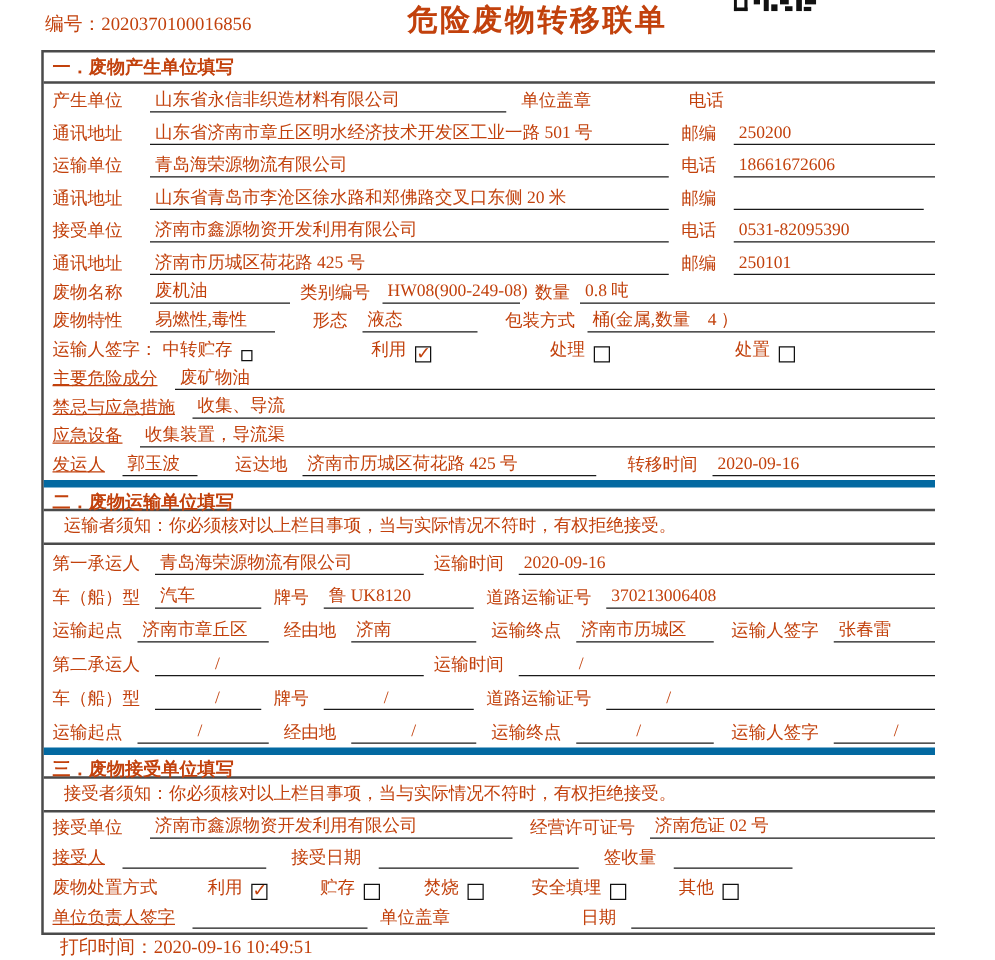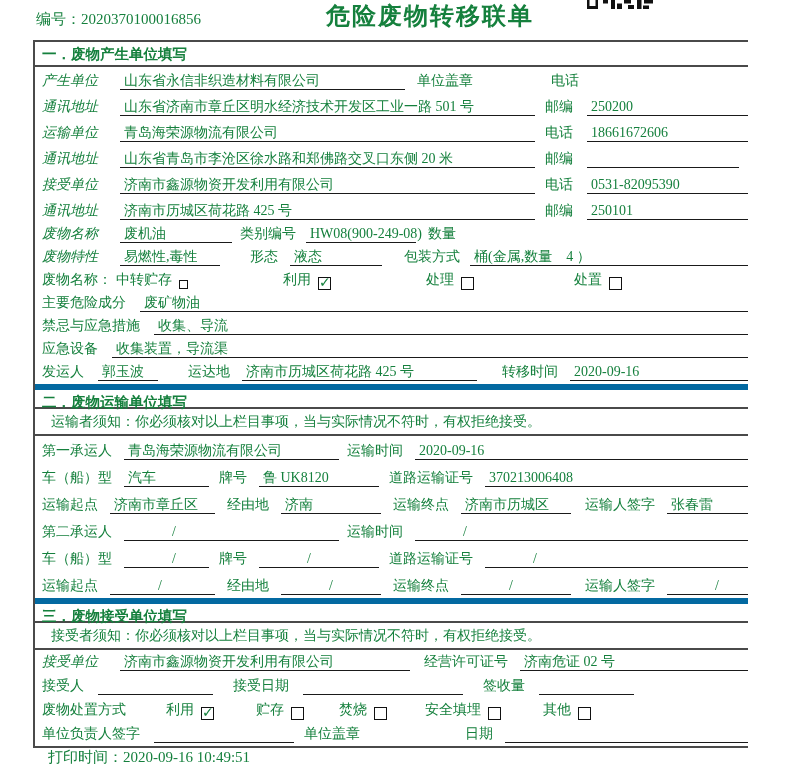--- a/index.html
+++ b/index.html
@@ -1,35 +1,35 @@
 <!DOCTYPE html>
 <html><head>
 <meta charset="utf-8">
 <style>
   * { margin:0; padding:0; box-sizing:border-box; }
   body { background:#fff; }
   .page { position:relative; width:748px; height:768px; background:#fff; overflow:hidden;
-          font-family:"Liberation Serif","DejaVu Serif",serif; color:#15803d; font-size:14px; }
+          font-family:"Liberation Serif","DejaVu Serif",serif; color:#c2410c; font-size:14px; }
   .serial { position:absolute; left:36px; top:10px; font-size:15px; white-space:nowrap; }
   .doc-title { position:absolute; left:326px; top:0px; font-size:24px; font-weight:bold;
                font-family:"Liberation Sans","DejaVu Sans",sans-serif; letter-spacing:2px; white-space:nowrap; }
   .qr-frag { position:absolute; left:587px; top:0; width:66px; height:9px; }
   .page-edge { position:absolute; left:790px; top:0; width:2px; height:768px; background:#b9b9b9; }
 
   .form { position:absolute; left:33px; top:40px; width:723px; border:2px solid #4a4a4a; background:#fff; }
   .sec-h { height:25px; line-height:24px; padding-left:7px; font-weight:bold; font-size:14.5px;
            font-family:"Liberation Sans","DejaVu Sans",sans-serif; border-bottom:2px solid #4a4a4a; }
   .sec-h.mid { border-top:6px solid #0369a1; }
   .notice { height:27px; line-height:26px; padding-left:16px; border-bottom:2px solid #4a4a4a; white-space:nowrap; }
 
   .row { display:flex; align-items:flex-end; padding:0 0 3px 7px; white-space:nowrap; }
   .h26 { height:26px; } .h23 { height:23px; } .h27 { height:27px; } .h24 { height:24px; }
   .lbl { white-space:nowrap; }
-  .lbl4 { width:78px;font-style:italic; }
-  .mr14 { margin-right:14px; } .mr12 { margin-right:12px; }
+  .lbl4 { width:78px; }
+  .mr14 { margin-right:14px;text-decoration:underline; } .mr12 { margin-right:12px; }
   .val { border-bottom:1.5px solid #1a1a1a; padding:0 4px; line-height:17px; min-height:5px; }
   .fill { flex:1 1 auto; }
   .shortfill { flex:1 1 auto; margin-right:15px; }
   .slash { padding-left:48px; }
   .ml4{margin-left:4px} .ml8{margin-left:8px} .ml10{margin-left:10px} .ml12{margin-left:12px}
   .ml14{margin-left:14px} .ml18{margin-left:10px} .ml20{margin-left:20px} .ml22{margin-left:22px}
   .ml25{margin-left:25px} .ml30{margin-left:30px} .ml35{margin-left:35px} .ml38{margin-left:38px}
   .ml40{margin-left:40px} .ml42{margin-left:42px} .ml78{margin-left:78px} .ml95{margin-left:95px}
   .ml100{margin-left:100px} .ml105{margin-left:105px}
   .w60{width:60px} .w85{width:85px} .w92{width:92px} .w95{width:95px} .w100{width:100px}
@@ -118,33 +118,34 @@
       <span class="lbl ml10">邮编</span>
       <span class="val fill ml14">250101</span>
     </div>
 
     <div class="row h23">
       <span class="lbl lbl4">废物名称</span>
       <span class="val w112">废机油</span>
       <span class="lbl ml8">类别编号</span>
       <span class="val w110 ml10">HW08(900-249-08)</span>
       <span class="lbl ml12">数量</span>
+      <span class="val fill ml8">0.8 吨</span>
     </div>
 
     <div class="row h23">
       <span class="lbl lbl4">废物特性</span>
       <span class="val w100">易燃性,毒性</span>
       <span class="lbl ml30">形态</span>
       <span class="val w92 ml12">液态</span>
       <span class="lbl ml22">包装方式</span>
       <span class="val fill ml10">桶(金属,数量　4 ）</span>
     </div>
 
     <div class="row h23">
-      <span class="lbl">废物名称：</span>
+      <span class="lbl">运输人签字：</span>
       <span class="opt ml4">
         <span class="lbl">中转贮存</span>
         <span class="cb sm" data-checked="false"></span>
       </span>
       <span class="opt ml95">
         <span class="lbl">利用</span>
         <span class="cb" data-checked="true"></span>
       </span>
       <span class="opt ml95">
         <span class="lbl">处理</span>

